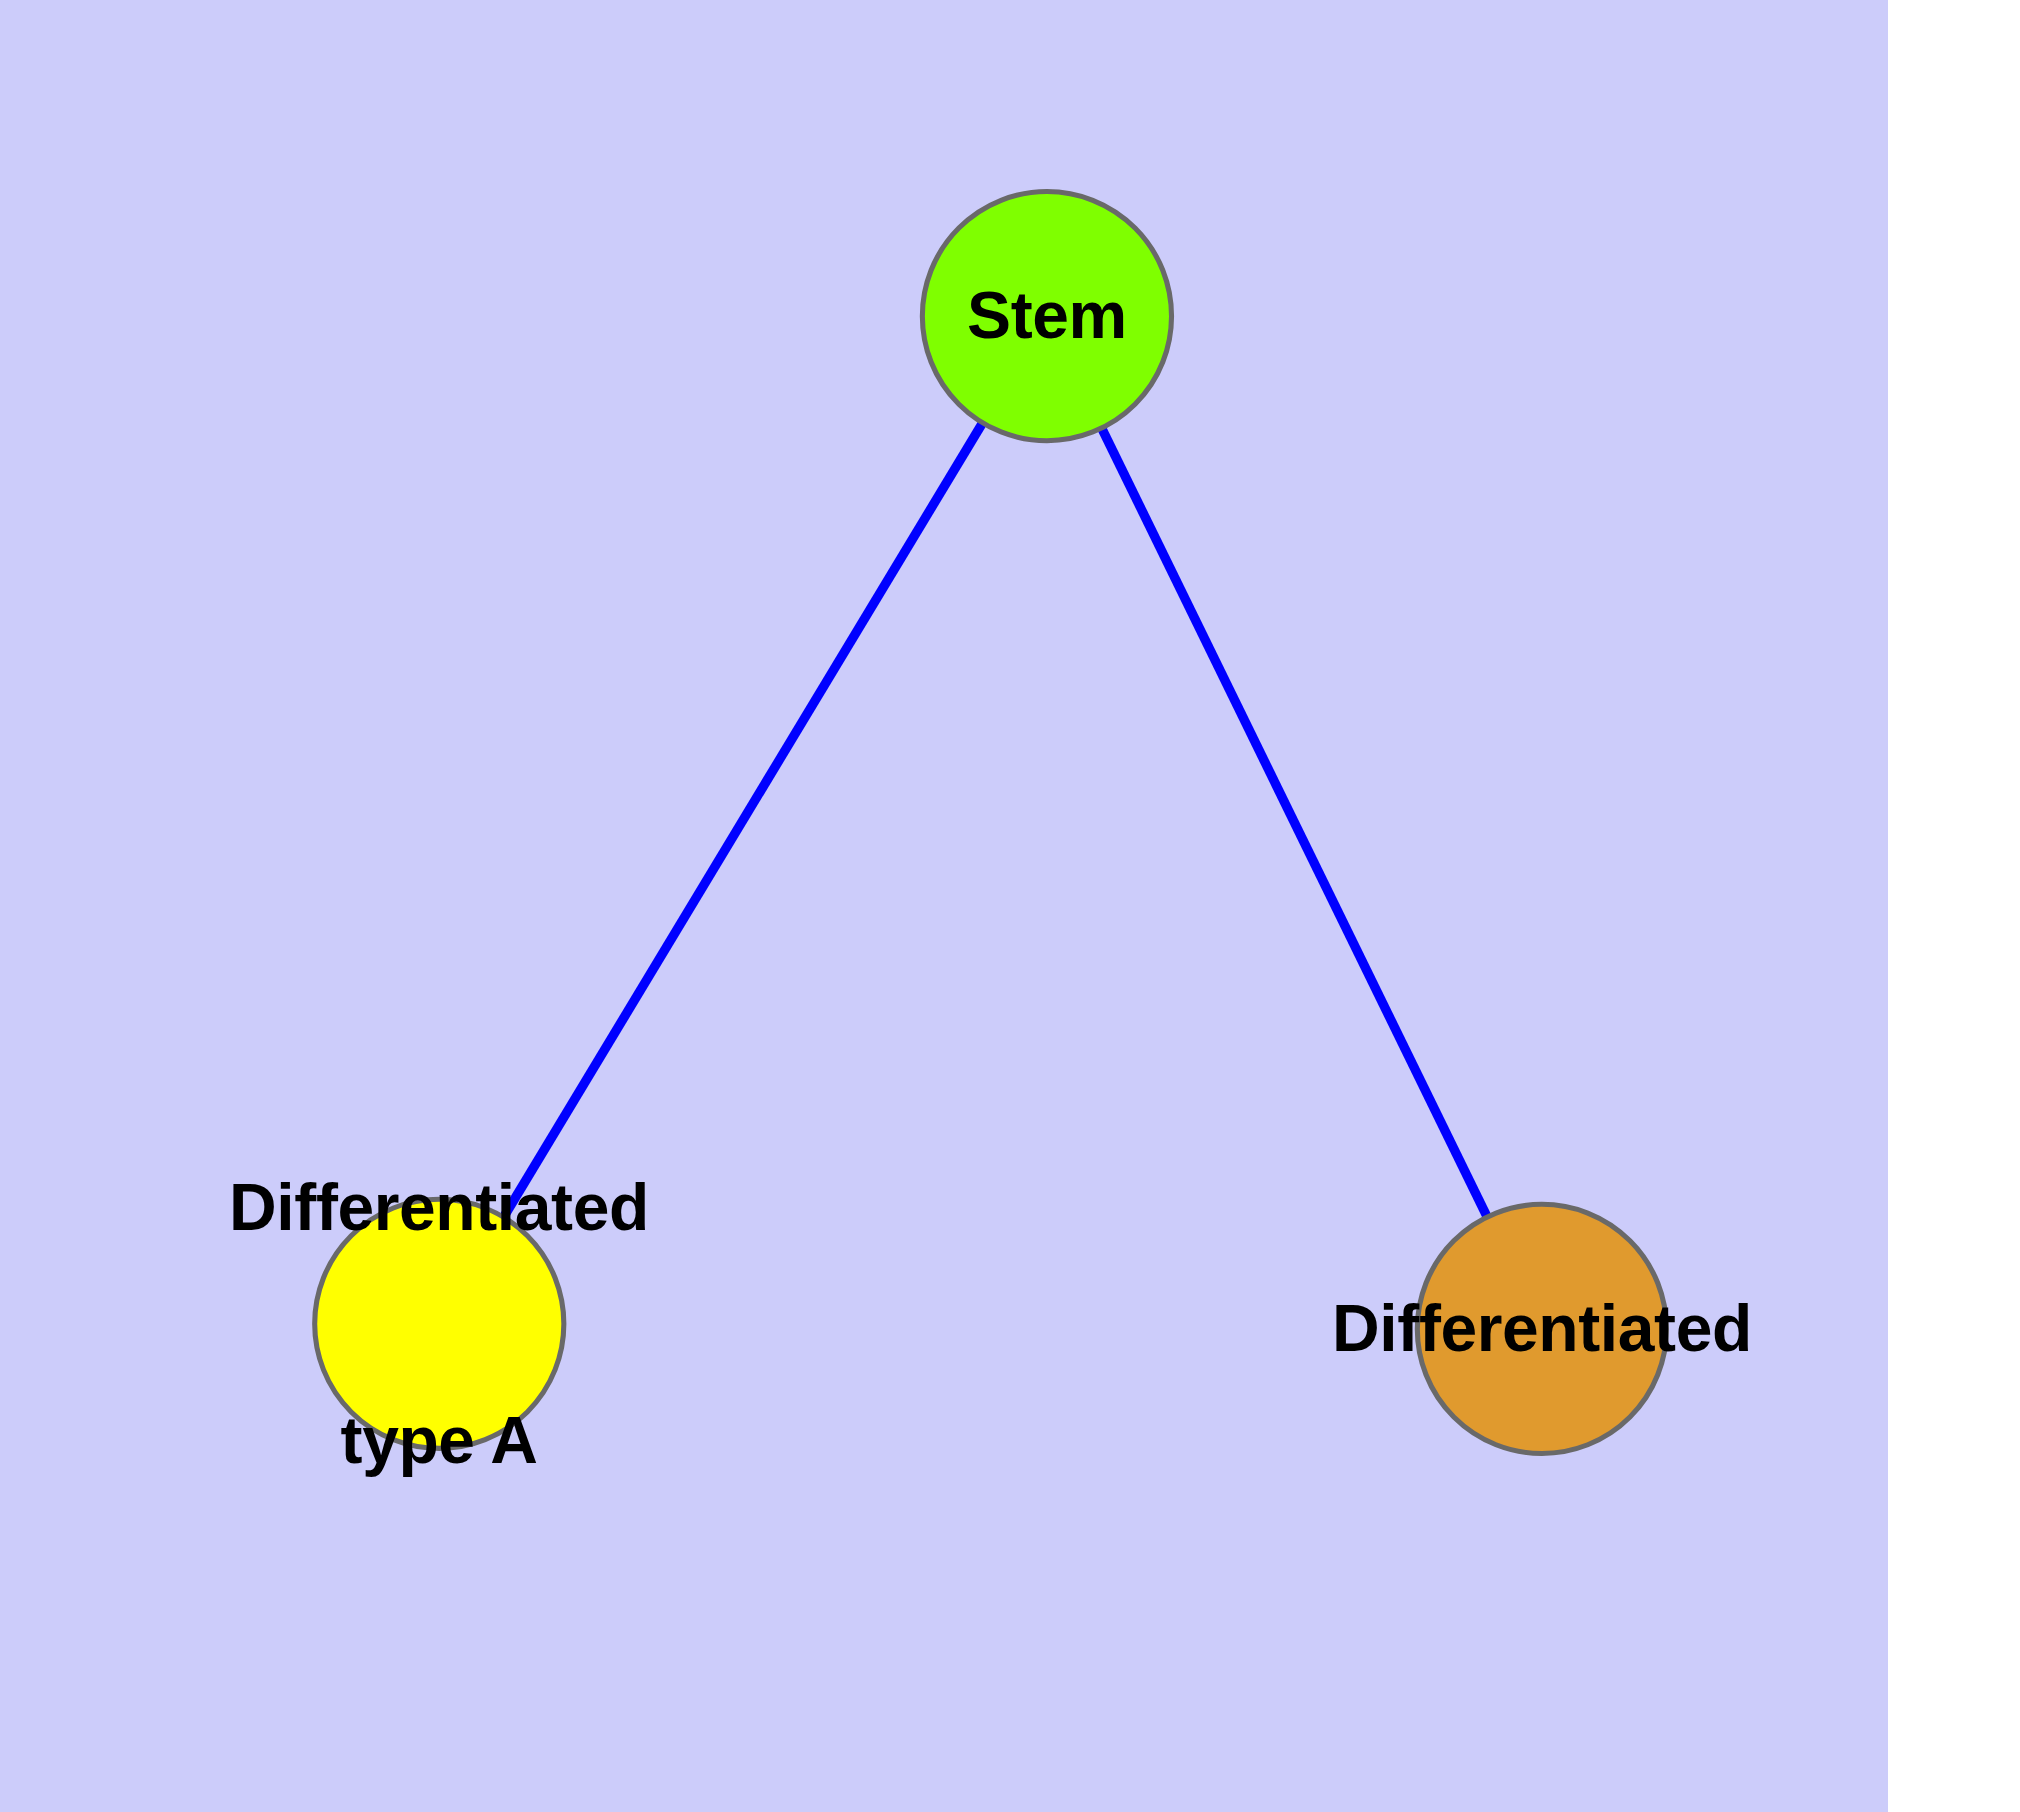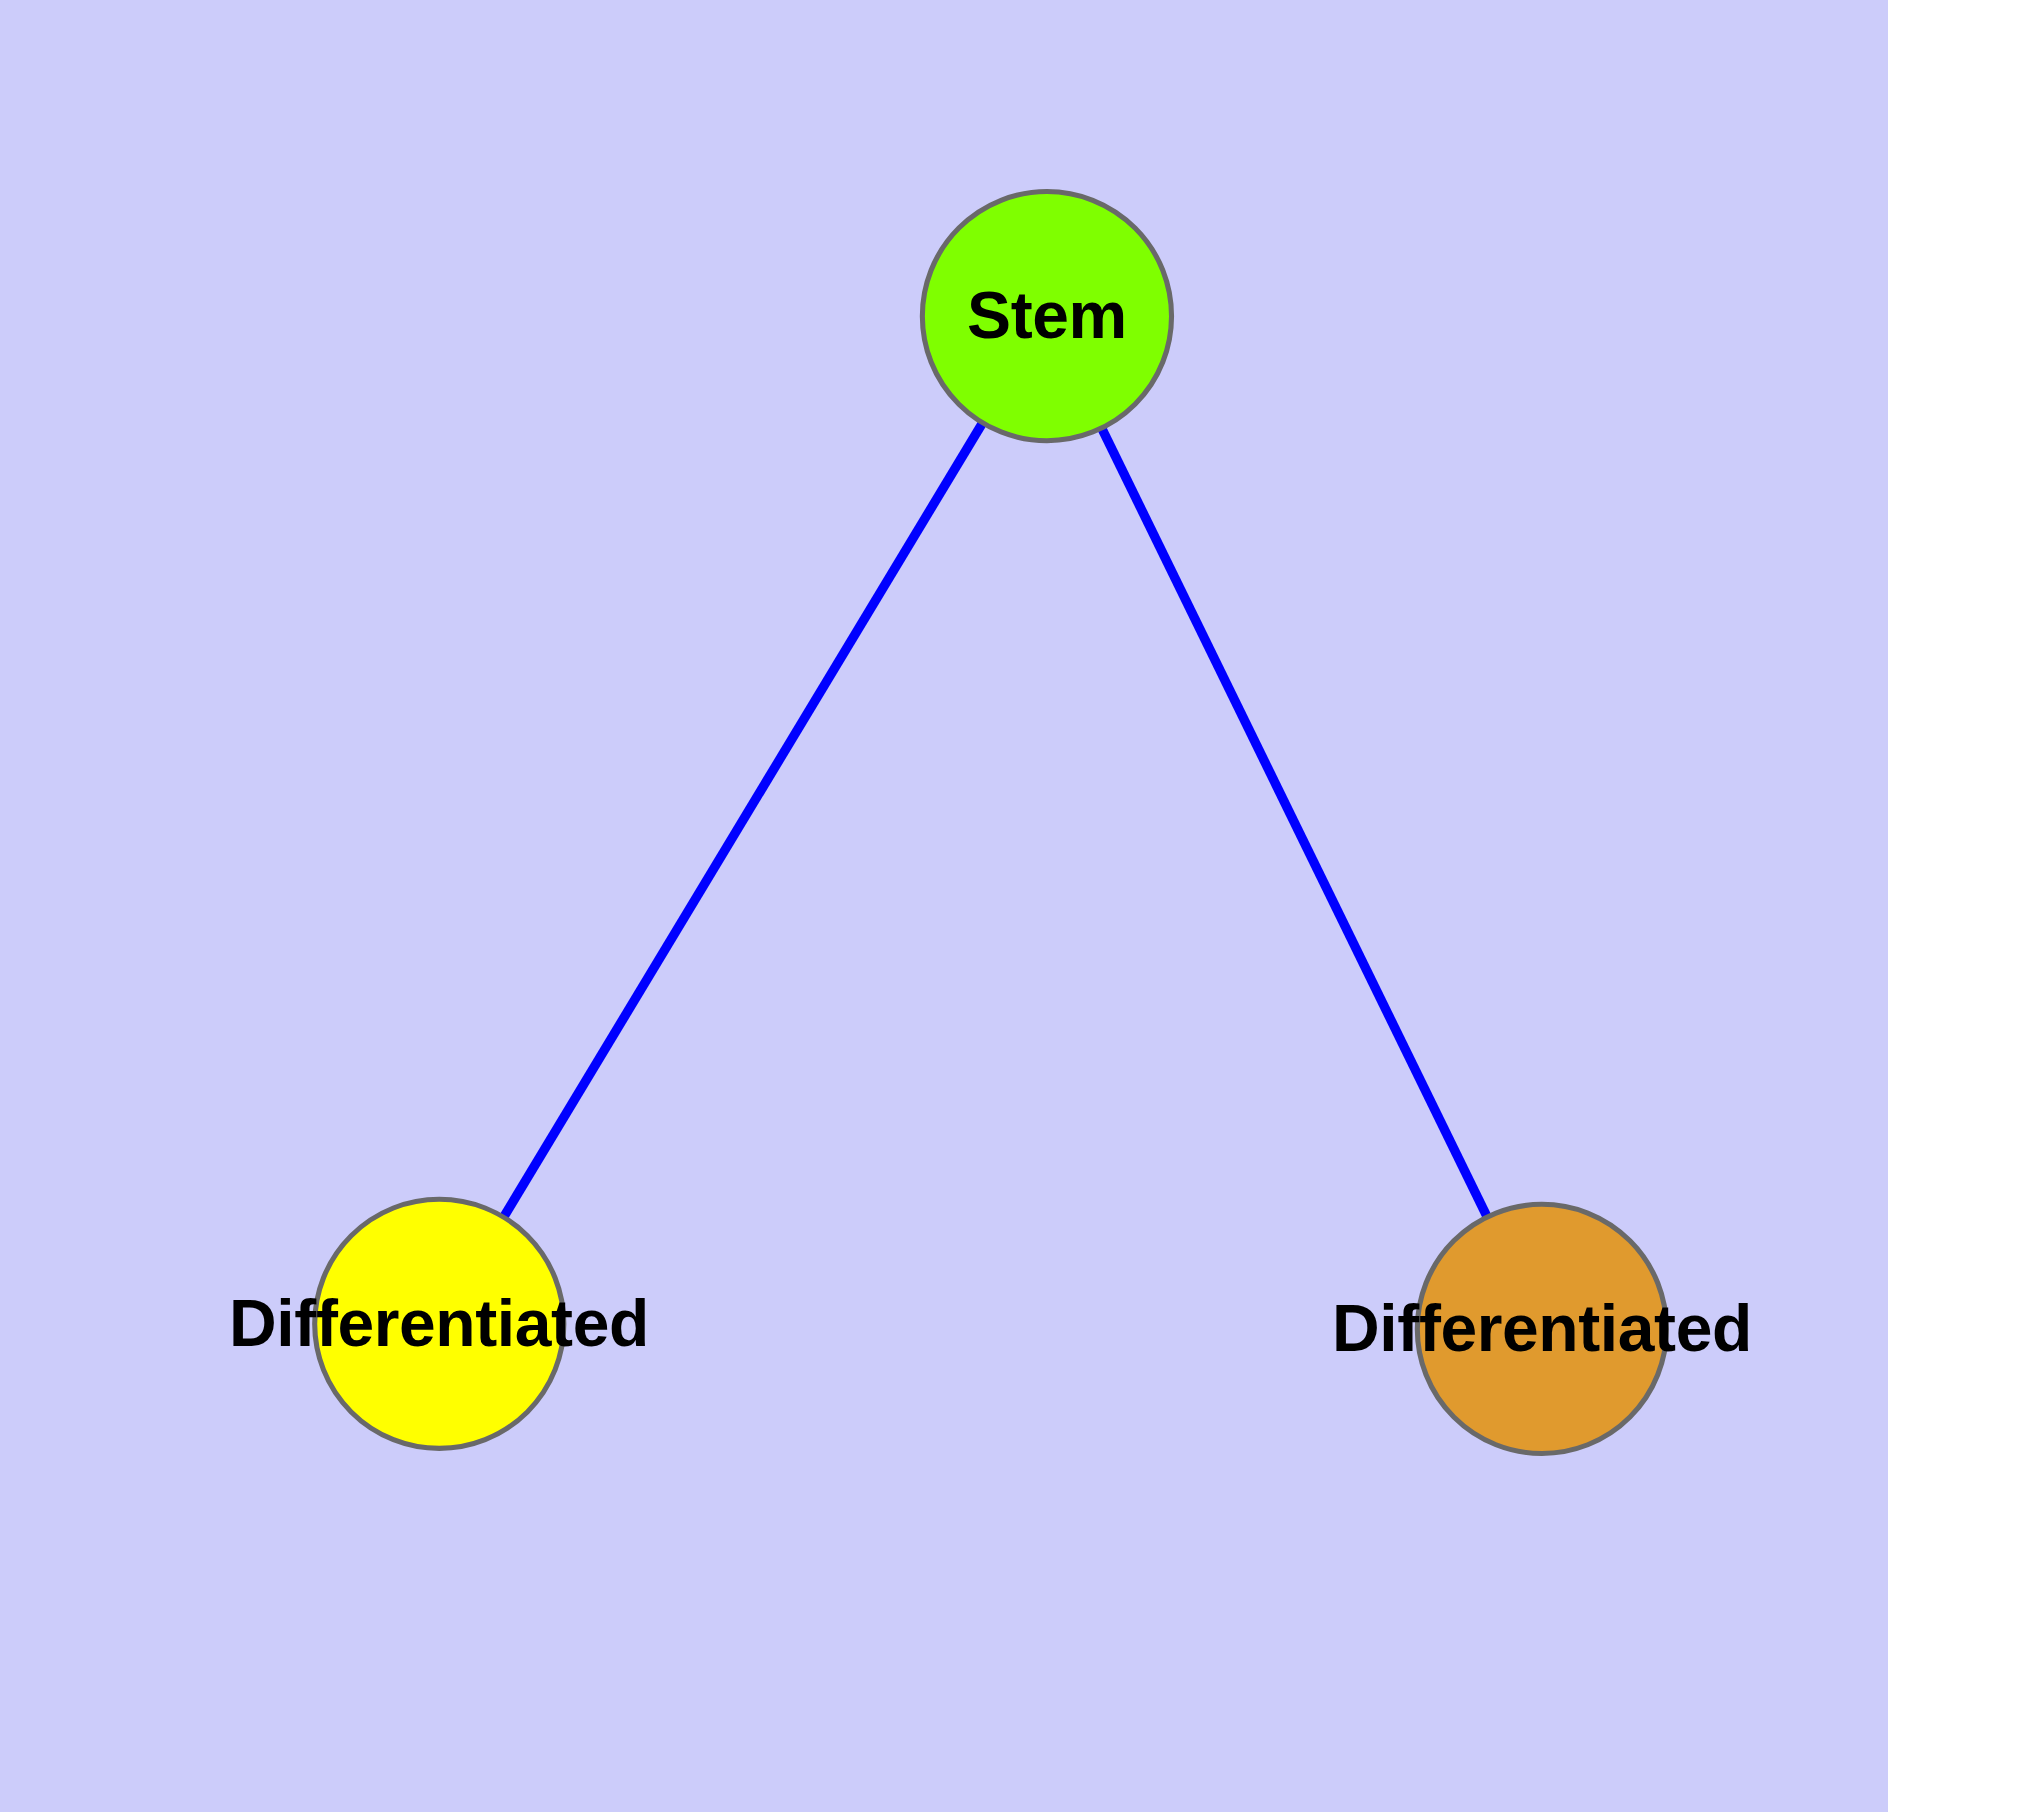--- a/index.html
+++ b/index.html
@@ -59,20 +59,21 @@
       <circle cx="518" cy="1562" r="147" fill="#ffff00" stroke="#696969" stroke-width="6"></circle>
       <circle cx="1819" cy="1568" r="147" fill="#e09a2e" stroke="#696969" stroke-width="6"></circle>
       <circle cx="1235" cy="373" r="147" fill="#7fff00" stroke="#696969" stroke-width="6"></circle>
     </g>
   </svg>
 
   <div class="node-label" style="left:1047px; top:316px;">Stem</div>
 
   <div class="node-label" style="left:439px; top:1324px;">
     <div>Differentiated</div>
+    <div>type A</div>
   </div>
 
   <div class="node-label" style="left:1542px; top:1329px;">
     <div>Differentiated</div>
   </div>
 
 </div>
 
 
 </body></html>

